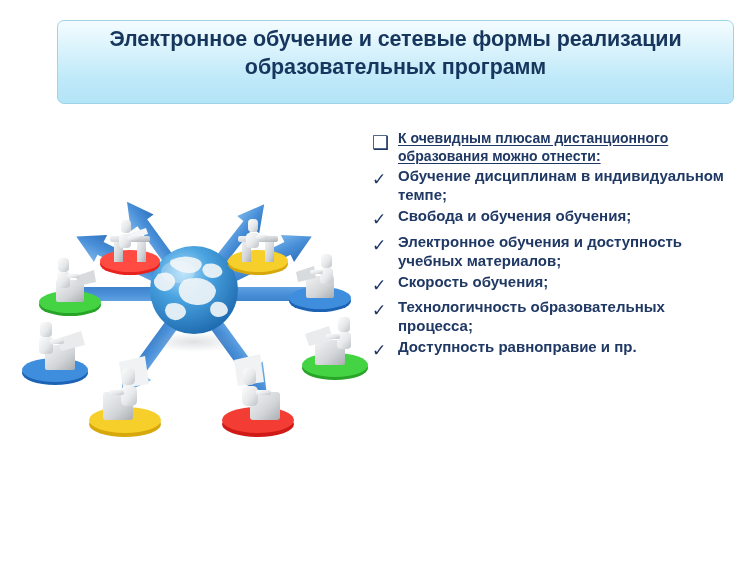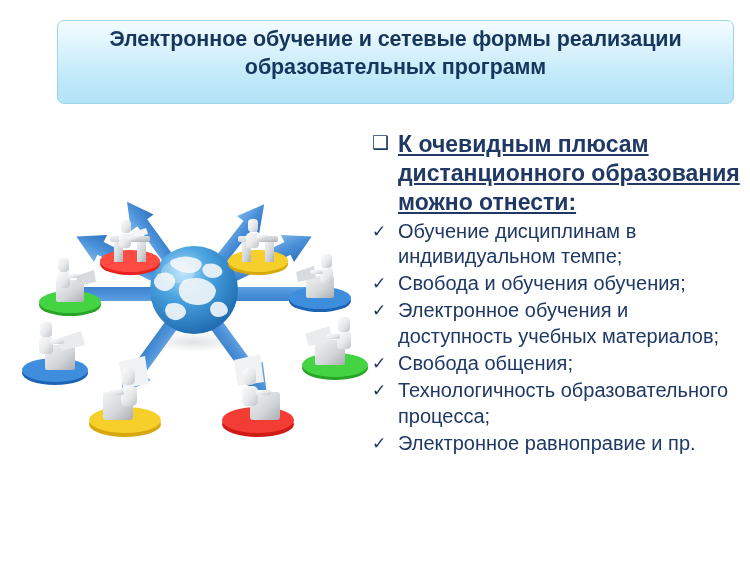--- a/index.html
+++ b/index.html
@@ -65,36 +65,36 @@
     flex: 1 1 auto;
     color: #1f3864;
   }
 
   
   #heading-row .bullet-mark {
     font-size: 19px;
     padding-top: 1px;
   }
   #heading-row .bullet-body {
-    font-size: 23px;
+    font-size: 14px;
     font-weight: bold;
     line-height: 1.255;
     text-decoration: underline;
     text-underline-offset: 2px;
   }
 
   
   .check-row { margin-top: 2px; }
   .check-row .bullet-mark {
     font-size: 17px;
     padding-top: 2px;
   }
   .check-row .bullet-body {
-    font-size: 20px;
-    font-weight: normal;
+    font-size: 15px;
+    font-weight: bold;
     line-height: 1.265;
   }
 
   
   #illustration {
     position: absolute;
     left: 8px;
     top: 176px;
     width: 364px;
     height: 280px;
@@ -293,26 +293,26 @@
     <span class="bullet-body">Свобода и обучения обучения;</span>
   </div>
 
   <div class="bullet-row check-row">
     <span class="bullet-mark">✓</span>
     <span class="bullet-body">Электронное обучения и доступность учебных материалов;</span>
   </div>
 
   <div class="bullet-row check-row">
     <span class="bullet-mark">✓</span>
-    <span class="bullet-body">Свобода общения;</span>
-  </div>
-
-  <div class="bullet-row check-row">
-    <span class="bullet-mark">✓</span>
-    <span class="bullet-body">Технологичность образовательного процесса;</span>
-  </div>
-
-  <div class="bullet-row check-row">
-    <span class="bullet-mark">✓</span>
-    <span class="bullet-body">Электронное равноправие и пр.</span>
+    <span class="bullet-body">Скорость обучения;</span>
+  </div>
+
+  <div class="bullet-row check-row">
+    <span class="bullet-mark">✓</span>
+    <span class="bullet-body">Технологичность образовательных процесса;</span>
+  </div>
+
+  <div class="bullet-row check-row">
+    <span class="bullet-mark">✓</span>
+    <span class="bullet-body">Доступность равноправие и пр.</span>
   </div>
 
 </div>
 
 </body></html>

